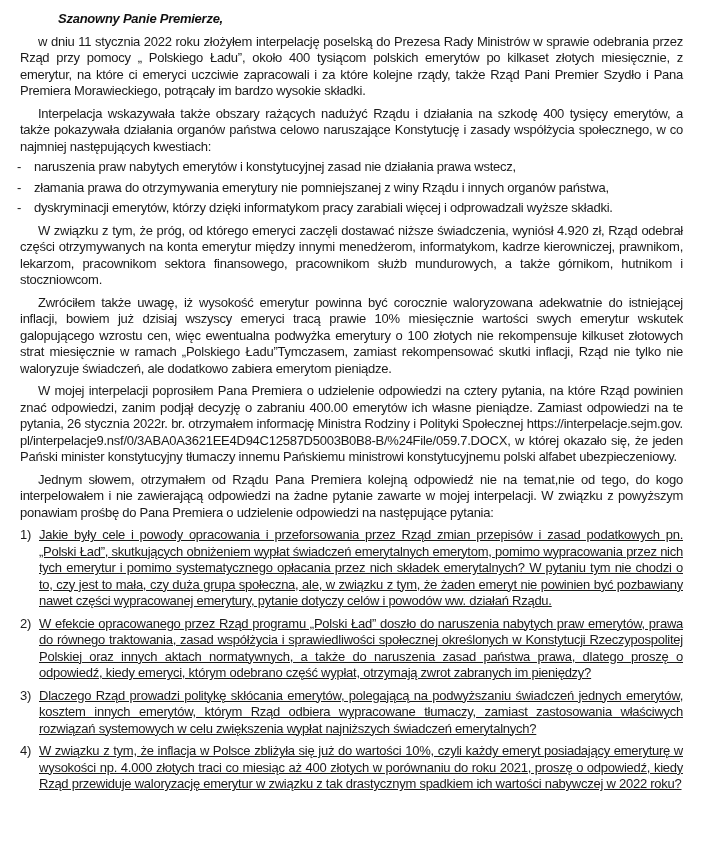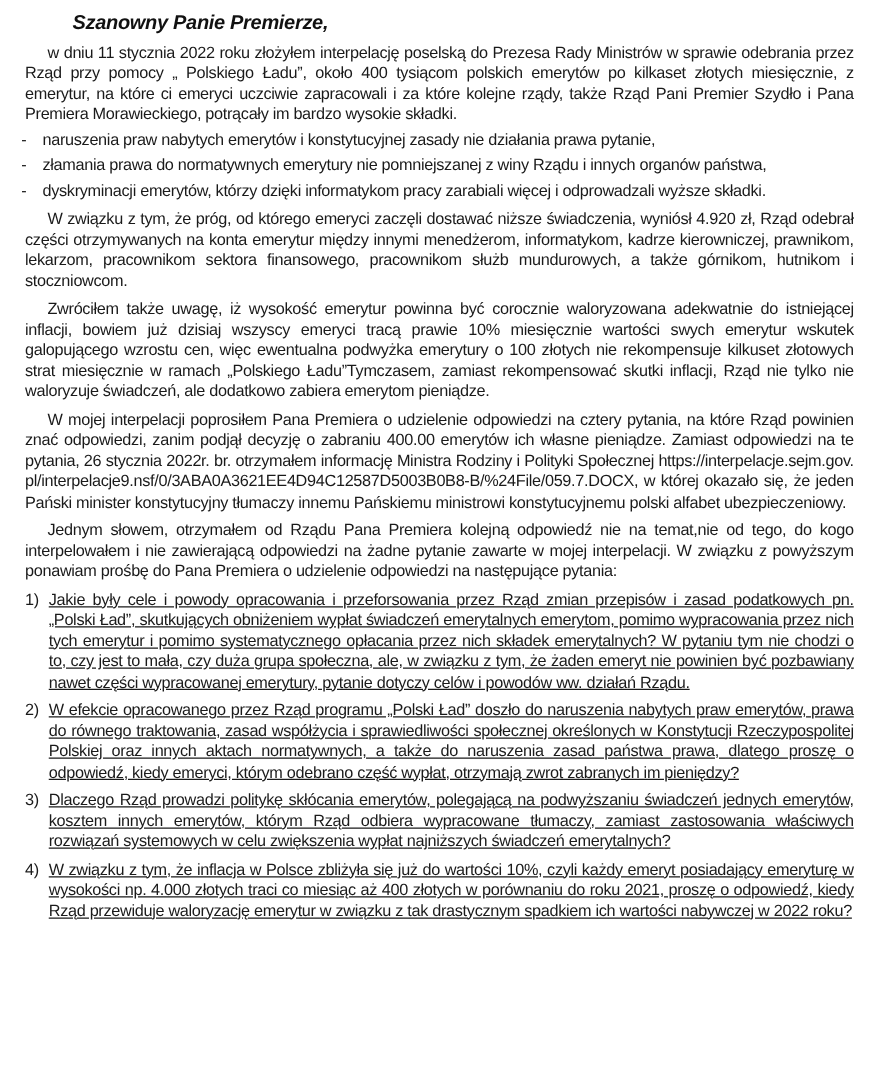--- a/index.html
+++ b/index.html
@@ -17,21 +17,21 @@
     padding: 11px 18px 6px 20px;
     font-family: "Liberation Sans", "DejaVu Sans", sans-serif;
     font-size: 13px;
     line-height: 16.5px;
     letter-spacing: -0.25px;
     color: #1a1a1a;
     hyphens: auto;
   }
   .salutation {
     margin: 0 0 4px 38px;
-    font-size: 16px;
+    font-size: 13px;
     font-weight: 700;
     font-style: italic;
     color: #111111;
   }
   .para {
     margin: 6px 0 0 0;
     text-align: justify;
     text-indent: 18px;
   }
   .dash-item {
@@ -63,29 +63,30 @@
 </style>
 </head>
 <body>
 
 <div class="page">
 
   <p class="salutation">Szanowny Panie Premierze,</p>
 
   <p class="para">w dniu 11 stycznia 2022 roku złożyłem interpelację poselską do Prezesa Rady Ministrów w sprawie odebrania przez Rząd przy pomocy „ Polskiego Ładu”, około 400 tysiącom polskich emerytów po kilkaset złotych miesięcznie, z emerytur, na które ci emeryci uczciwie zapracowali i za które kolejne rządy, także Rząd Pani Premier Szydło i Pana Premiera Morawieckiego, potrącały im bardzo wysokie składki.</p>
 
+  <p class="para">Interpelacja wskazywała także obszary rażących nadużyć Rządu i działania na szkodę 400 tysięcy emerytów, a także pokazywała działania organów państwa celowo naruszające Konstytucję i zasady współżycia społecznego, w co najmniej następujących kwestiach:</p>
 
   <div class="dash-item">
     <span class="marker">-</span>
-    <span class="itext">naruszenia praw nabytych emerytów i konstytucyjnej zasady nie działania prawa pytanie,</span>
+    <span class="itext">naruszenia praw nabytych emerytów i konstytucyjnej zasad nie działania prawa wstecz,</span>
   </div>
 
   <div class="dash-item">
     <span class="marker">-</span>
-    <span class="itext">złamania prawa do normatywnych emerytury nie pomniejszanej z winy Rządu i innych organów państwa,</span>
+    <span class="itext">złamania prawa do otrzymywania emerytury nie pomniejszanej z winy Rządu i innych organów państwa,</span>
   </div>
 
   <div class="dash-item">
     <span class="marker">-</span>
     <span class="itext">dyskryminacji emerytów, którzy dzięki informatykom pracy zarabiali więcej i odprowadzali wyższe składki.</span>
   </div>
 
   <p class="para">W związku z tym, że próg, od którego emeryci zaczęli dostawać niższe świadczenia, wyniósł 4.920 zł, Rząd odebrał części otrzymywanych na konta emerytur między innymi menedżerom, informatykom, kadrze kierowniczej, prawnikom, lekarzom, pracownikom sektora finansowego, pracownikom służb mundurowych, a także górnikom, hutnikom i stoczniowcom.</p>
 
   <p class="para">Zwróciłem także uwagę, iż wysokość emerytur powinna być corocznie waloryzowana adekwatnie do istniejącej inflacji, bowiem już dzisiaj wszyscy emeryci tracą prawie 10% miesięcznie wartości swych emerytur wskutek galopującego wzrostu cen, więc ewentualna podwyżka emerytury o 100 złotych nie rekompensuje kilkuset złotowych strat miesięcznie w ramach „Polskiego Ładu”Tymczasem, zamiast rekompensować skutki inflacji, Rząd nie tylko nie waloryzuje świadczeń, ale dodatkowo zabiera emerytom pieniądze.</p>

